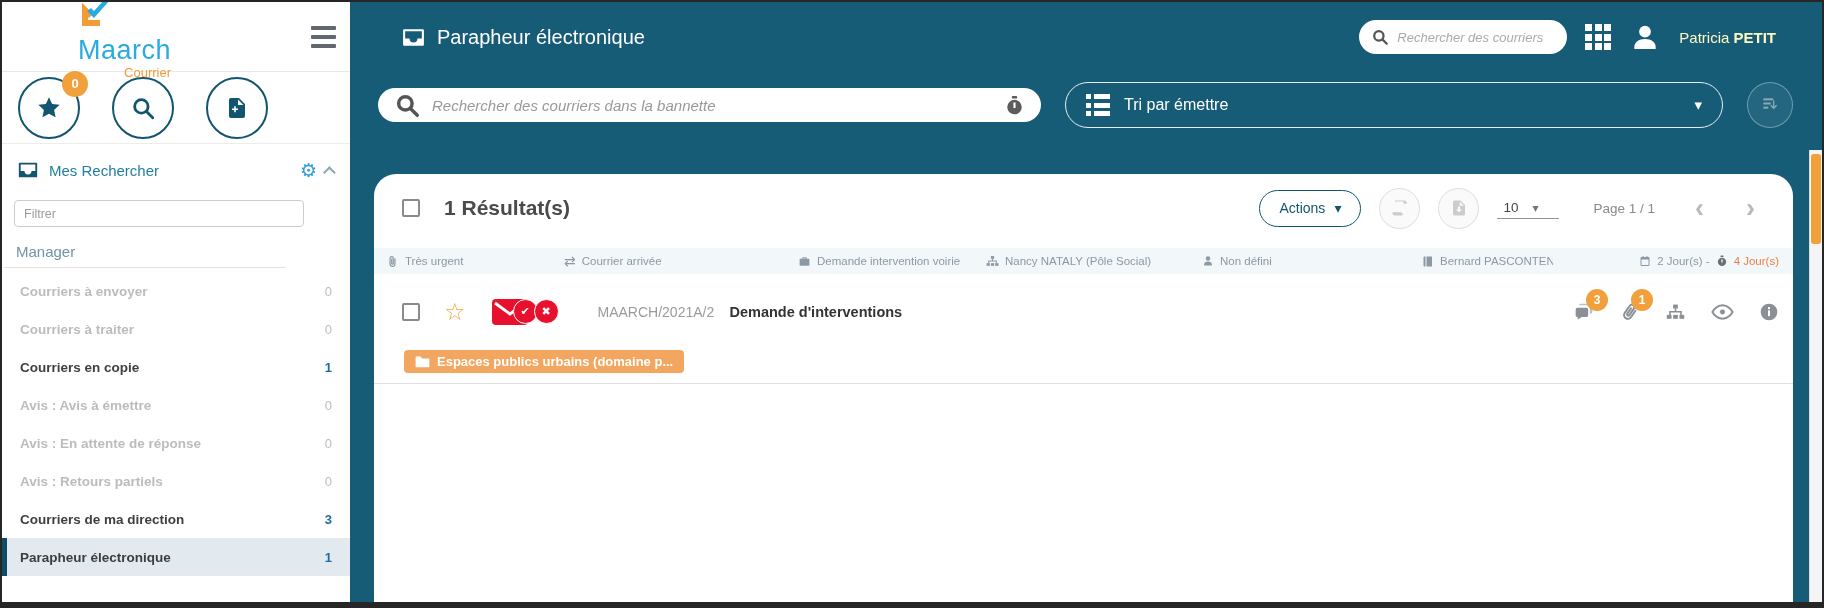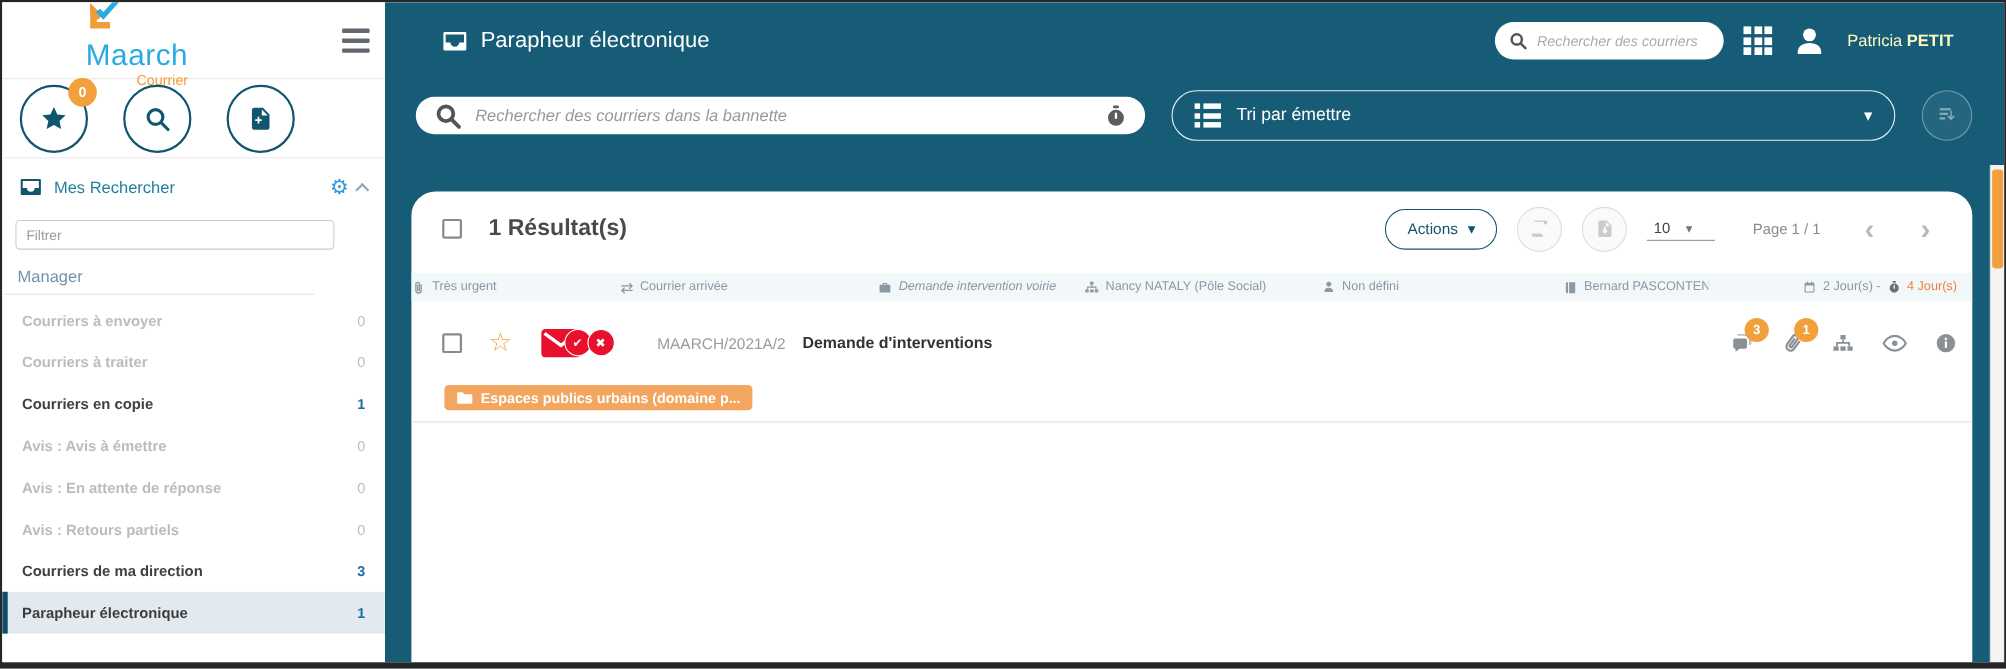--- a/index.html
+++ b/index.html
@@ -92,21 +92,21 @@
   .page-size{ display:flex; align-items:center; gap:14px; border-bottom:1px solid #949494; padding:3px 6px; min-width:62px;
               color:#444; font-size:13.5px; cursor:pointer; }
   .page-size .caret{ color:#757575; font-size:12px; }
   .page-label{ color:#8a8a8a; font-size:13.5px; margin:0 10px 0 16px; }
   .pag-chev{ color:#b9b9b9; font-size:27px; line-height:1; padding:0 12px; cursor:pointer; font-weight:bold; }
 
   .table-head{ height:26px; background:#F2F7FA; display:flex; align-items:center; font-size:11.5px; color:#8C99A4;
                margin-top:10px; }
   .th{ display:flex; align-items:center; gap:6px; overflow:hidden; white-space:nowrap; }
   .th svg{ flex:none; }
-  .th.c1{ width:190px; padding-left:0; } .th.c2{ width:234px; } .th.c3{ width:188px;font-style:italic; }
+  .th.c1{ width:190px; padding-left:12px; } .th.c2{ width:234px; } .th.c3{ width:188px; }
   .th.c4{ width:216px; } .th.c5{ width:220px; }
   .th.c6{ flex:1; } .th.c7{ justify-content:flex-end; padding-right:14px; width:240px; }
   .th .urgent{ color:#EE7F44; }
   .exchange{ font-size:14px; }
 
   .result-row{ height:64px; display:flex; align-items:center; padding:0 14px 0 28px; margin-top:6px; }
   .result-row .star{ color:#F2A53F; font-size:24px; margin:0 0 0 24px; cursor:pointer; line-height:1; }
   .mail-status{ position:relative; width:70px; height:30px; margin-left:26px; }
   .mail-status svg.env{ position:absolute; left:0; top:2px; }
   .mail-badge{ position:absolute; width:25px; height:25px; border-radius:50%; background:#E8112D; border:1.5px solid #fff;

